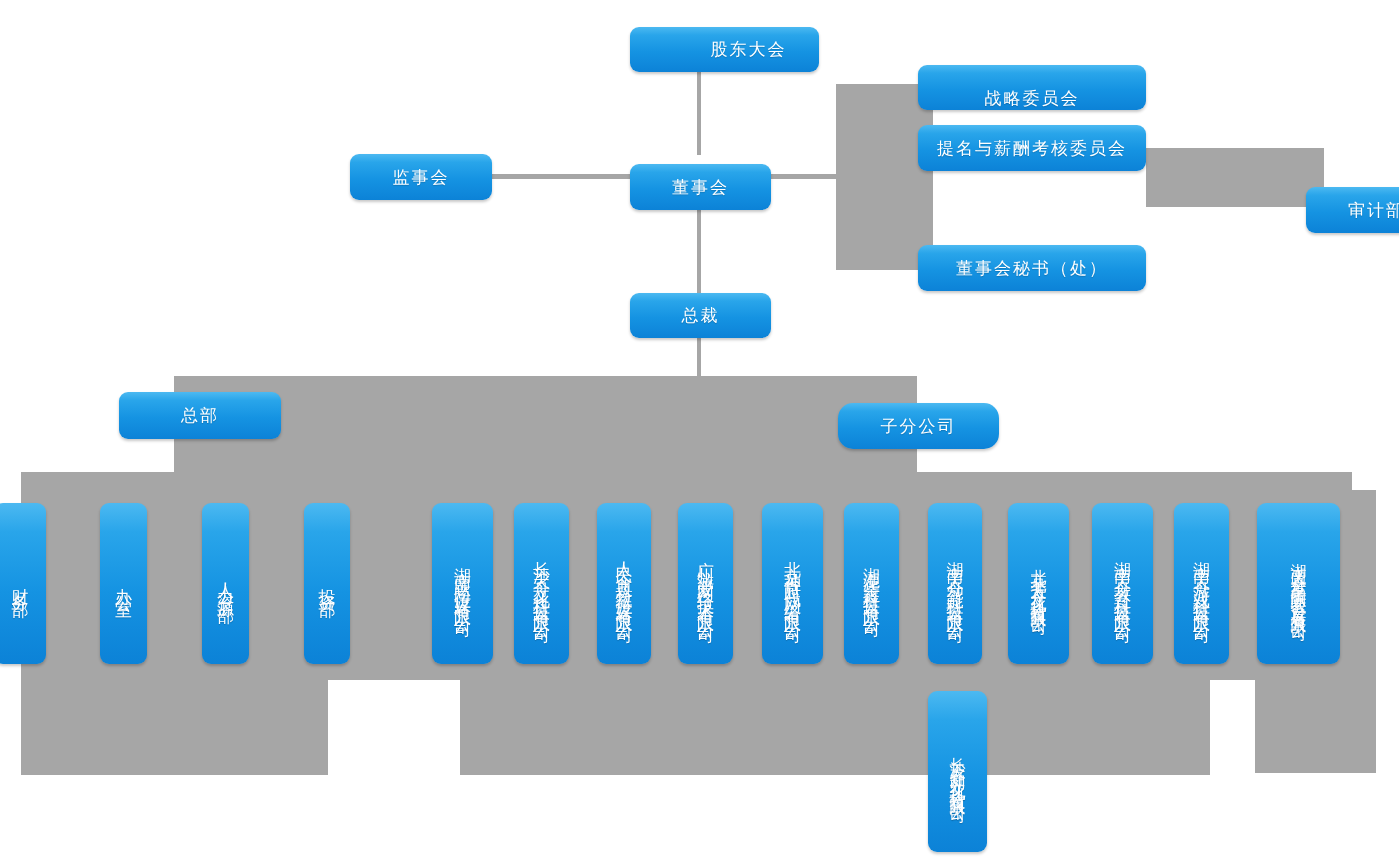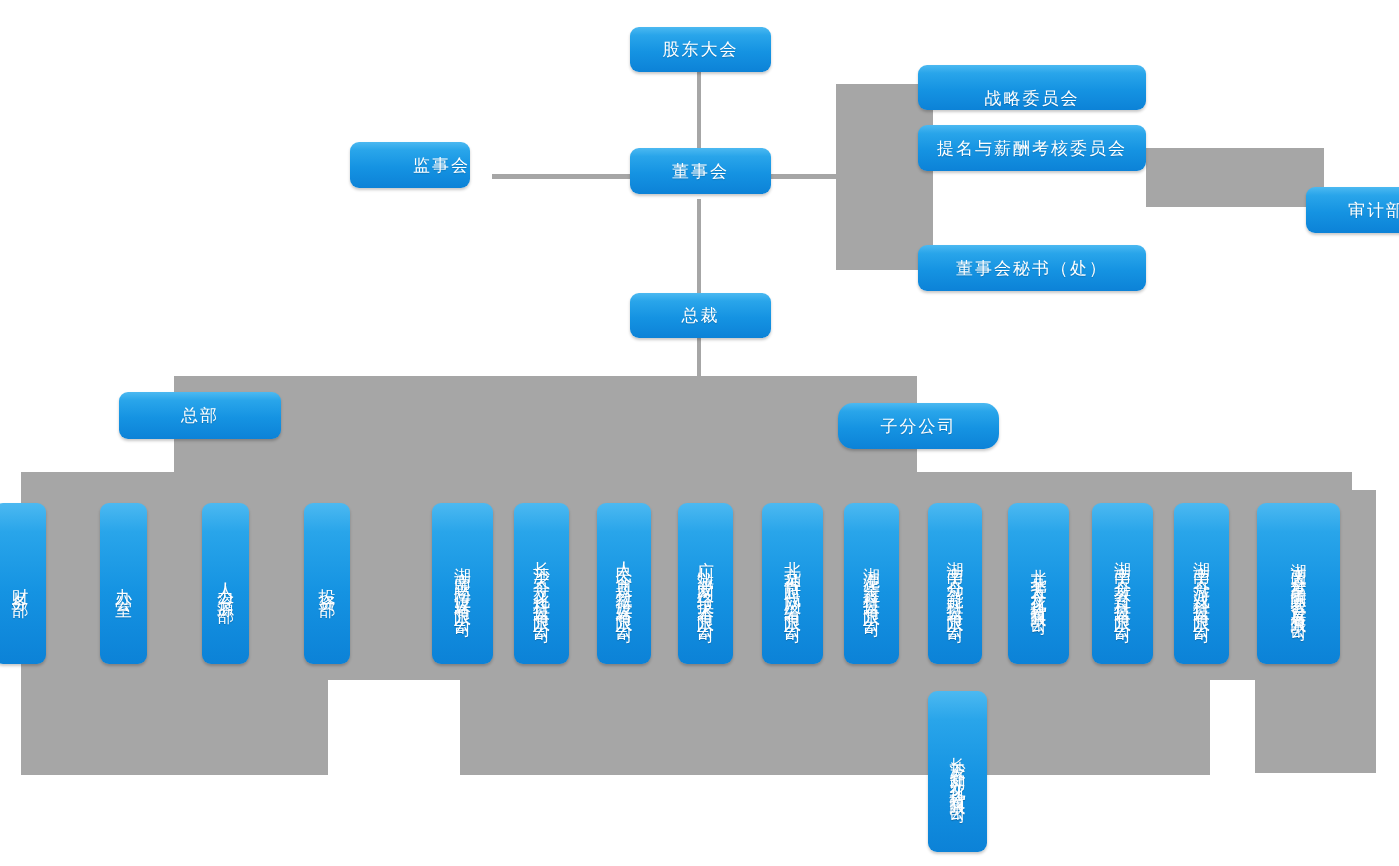--- a/index.html
+++ b/index.html
@@ -42,27 +42,27 @@
   <div class="gray" style="left:1146px;top:148px;width:178px;height:59px;"></div>
   <div class="gray" style="left:697px;top:199px;width:4px;height:95px;"></div>
   <div class="gray" style="left:697px;top:337px;width:4px;height:40px;"></div>
   <div class="gray" style="left:174px;top:376px;width:743px;height:96px;"></div>
   <div class="gray" style="left:21px;top:472px;width:1331px;height:208px;"></div>
   <div class="gray" style="left:21px;top:680px;width:307px;height:95px;"></div>
   <div class="gray" style="left:460px;top:680px;width:750px;height:95px;"></div>
   <div class="gray" style="left:1255px;top:663px;width:85px;height:110px;"></div>
   <div class="gray" style="left:1340px;top:490px;width:36px;height:283px;"></div>
 
-  <div class="hbox" style="left:630px;top:27px;width:141px;height:45px;">
+  <div class="hbox" style="left:630px;top:27px;width:141px;height:45px;padding-left:48px;">
     <span>股东大会</span>
   </div>
-  <div class="hbox" style="left:350px;top:142px;width:120px;height:46px;justify-content:flex-end;">
+  <div class="hbox" style="left:350px;top:154px;width:142px;height:46px;">
     <span>监事会</span>
   </div>
-  <div class="hbox" style="left:630px;top:148px;width:141px;height:46px;">
+  <div class="hbox" style="left:630px;top:164px;width:141px;height:46px;">
     <span>董事会</span>
   </div>
 
   <div class="hbox" style="left:918px;top:65px;width:228px;height:45px;align-items:flex-end;">
     <span>战略委员会</span>
   </div>
   <div class="hbox" style="left:918px;top:125px;width:228px;height:46px;">
     <span>提名与薪酬考核委员会</span>
   </div>
   <div class="hbox" style="left:918px;top:245px;width:228px;height:46px;">

